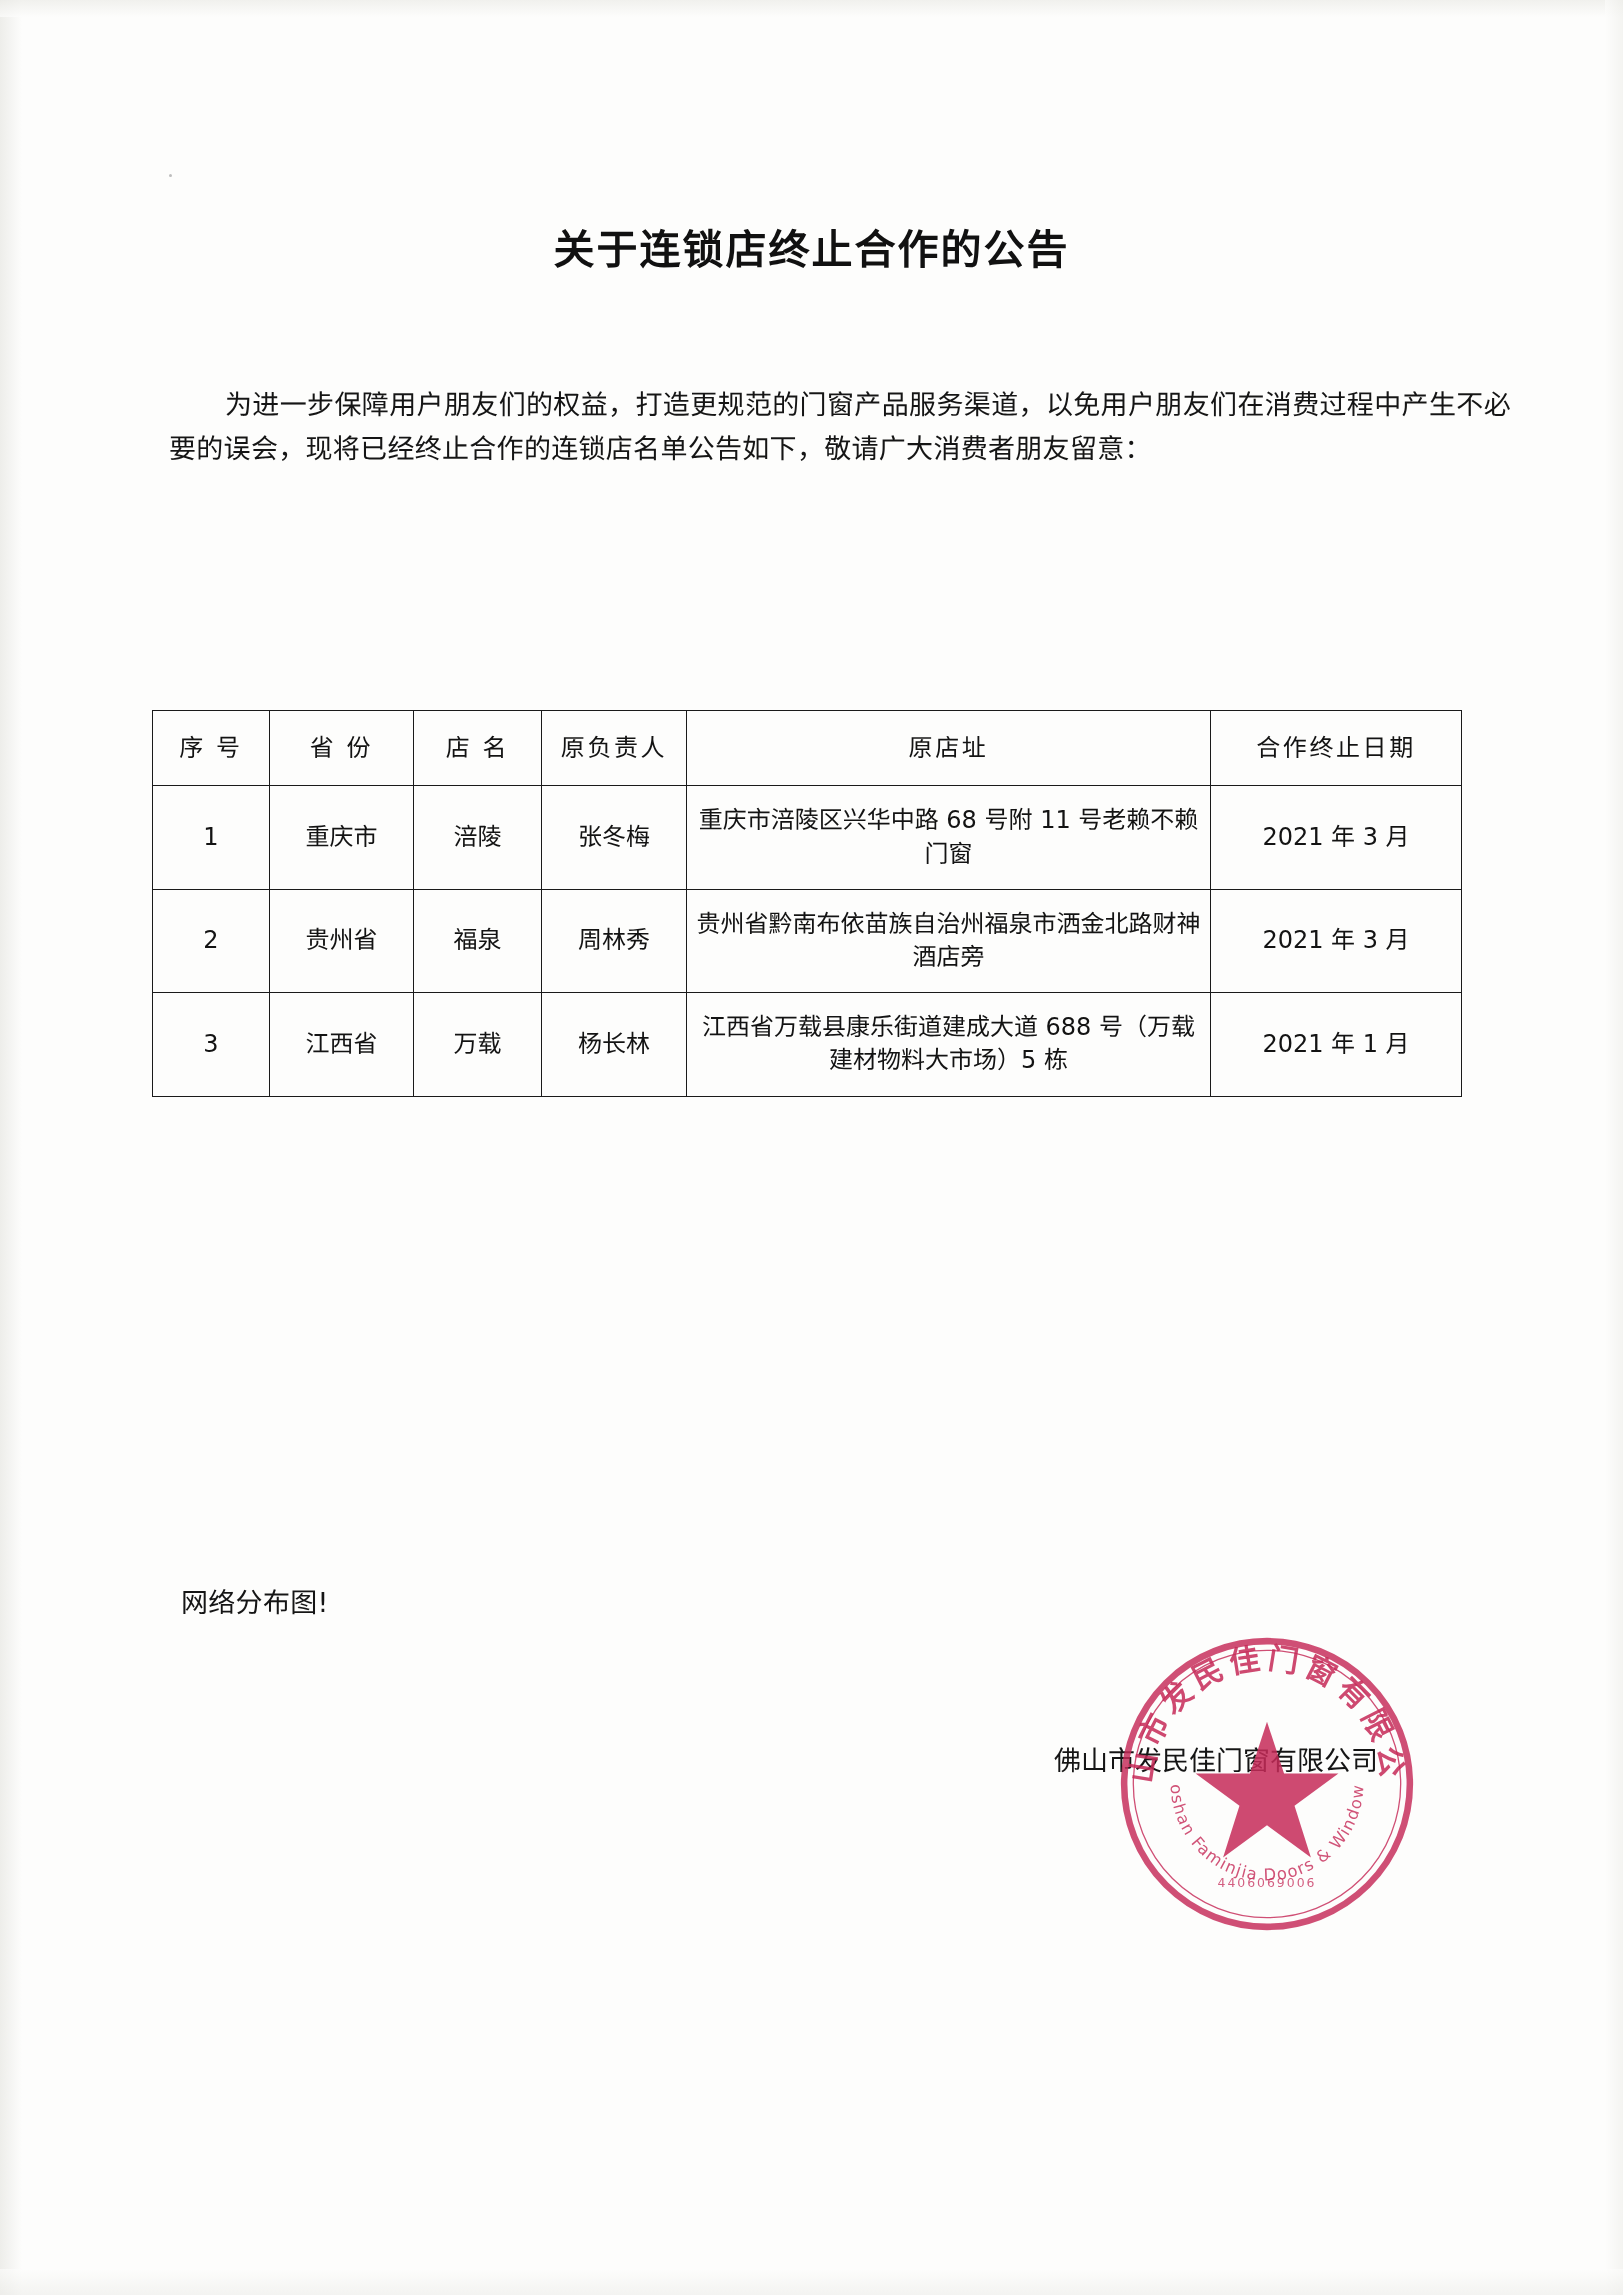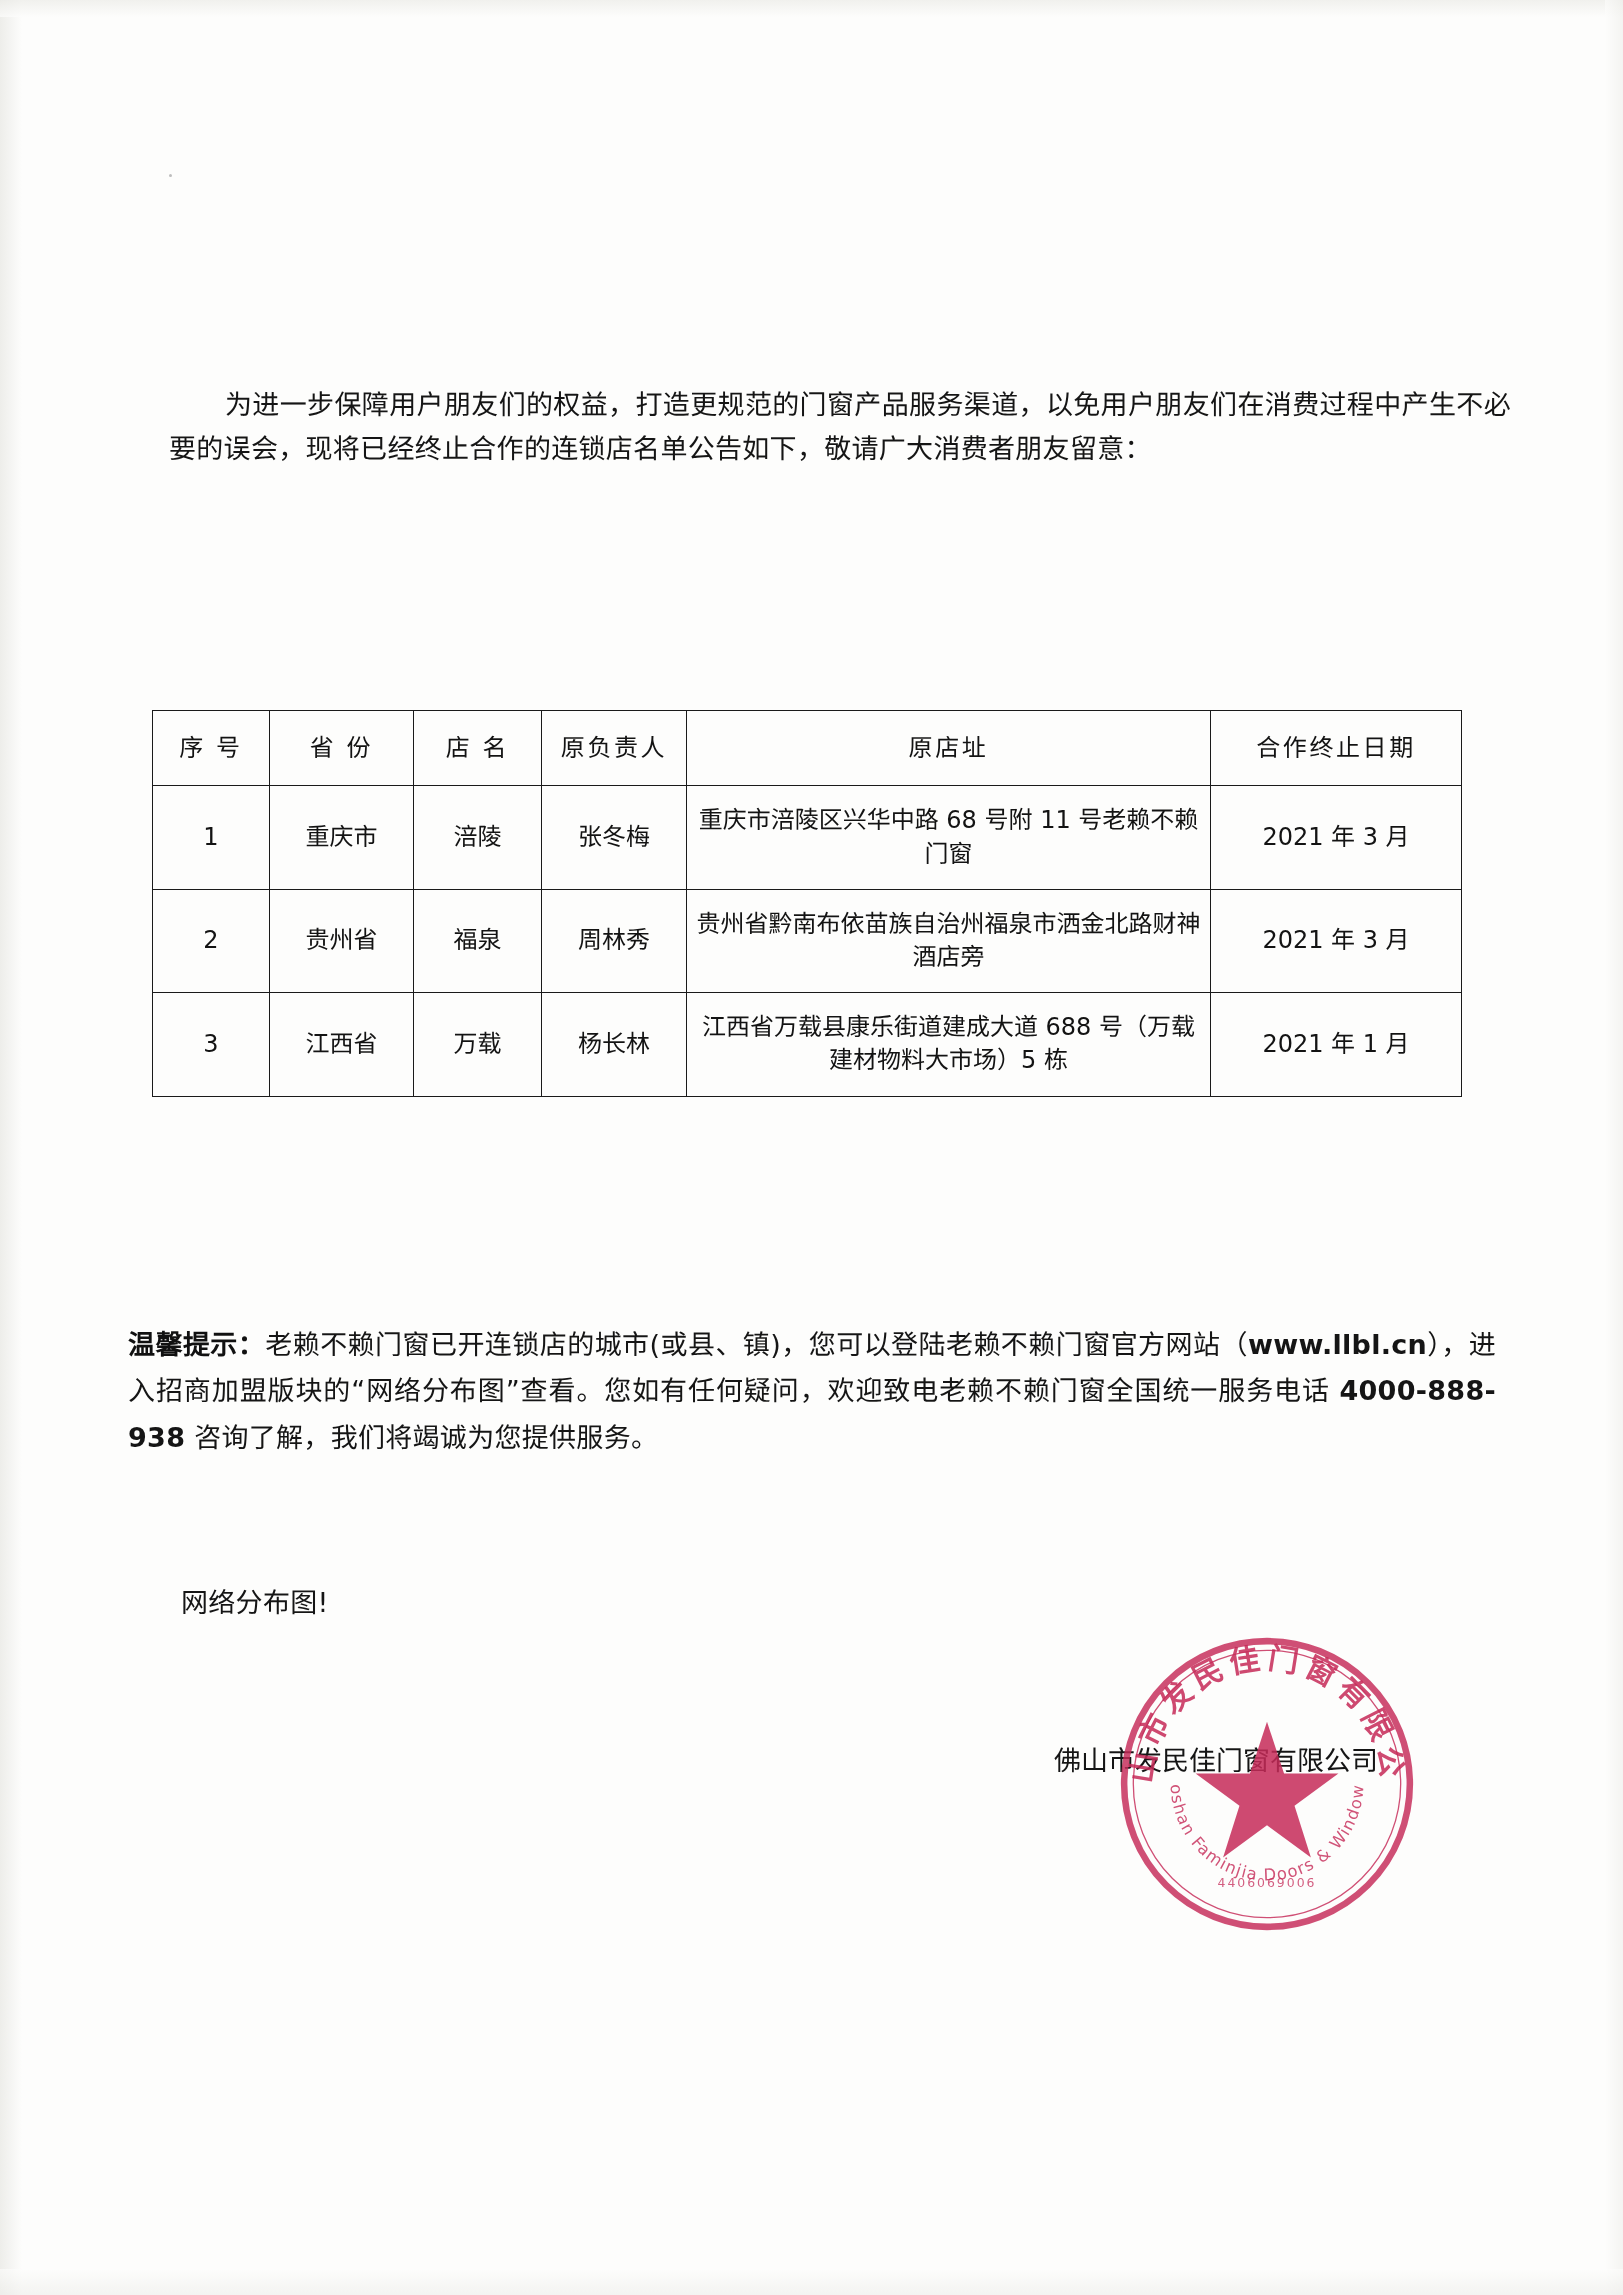--- a/index.html
+++ b/index.html
@@ -197,20 +197,21 @@
 <div class="page">
   <div class="scan-edge-left"></div>
   <div class="scan-edge-top"></div>
   <div class="scan-edge-right"></div>
   <div class="scan-edge-bottom"></div>
 
   <div class="content">
 
     <div class="footnote-dot"></div>
 
+    <div class="doc-title">关于连锁店终止合作的公告</div>
 
     <div class="para" id="intro-para">为进一步保障用户朋友们的权益，打造更规范的门窗产品服务渠道，以免用户朋友们在消费过程中产生不必要的误会，现将已经终止合作的连锁店名单公告如下，敬请广大消费者朋友留意：</div>
 
     <div class="table-wrap">
       <table class="notice-table">
         <colgroup>
           <col class="c-no">
             <col class="c-prov">
             <col class="c-shop">
             <col class="c-person">
@@ -249,23 +250,20 @@
             <td>江西省</td>
             <td>万载</td>
             <td>杨长林</td>
             <td class="addr-cell">江西省万载县康乐街道建成大道 688 号（万载建材物料大市场）5 栋</td>
             <td>2021 年 1 月</td>
           </tr>
         </tbody>
       </table>
     </div>
 
-    <div class="para" id="tips-para">
-      <span class="tips-label">温馨提示：</span><span>老赖不赖门窗已开连锁店的城市(或县、镇)，您可以登陆老赖不赖门窗官方网站（</span><span class="strong-inline">www.llbl.cn</span><span>），进入招商加盟版块的“网络分布图”查看。您如有任何疑问，欢迎致电老赖不赖门窗全国统一服务电话 </span><span class="strong-inline">4000-888-938</span><span> 咨询了解，我们将竭诚为您提供服务。</span>
-    </div>
 
     <div class="para" id="closing-para">网络分布图!</div>
 
     <div class="sign-block">
       <div>佛山市发民佳门窗有限公司</div>
     </div>
 
     <div class="stamp">
       <svg width="308" height="308" viewBox="0 0 470 470" xmlns="http://www.w3.org/2000/svg">
         <defs>

